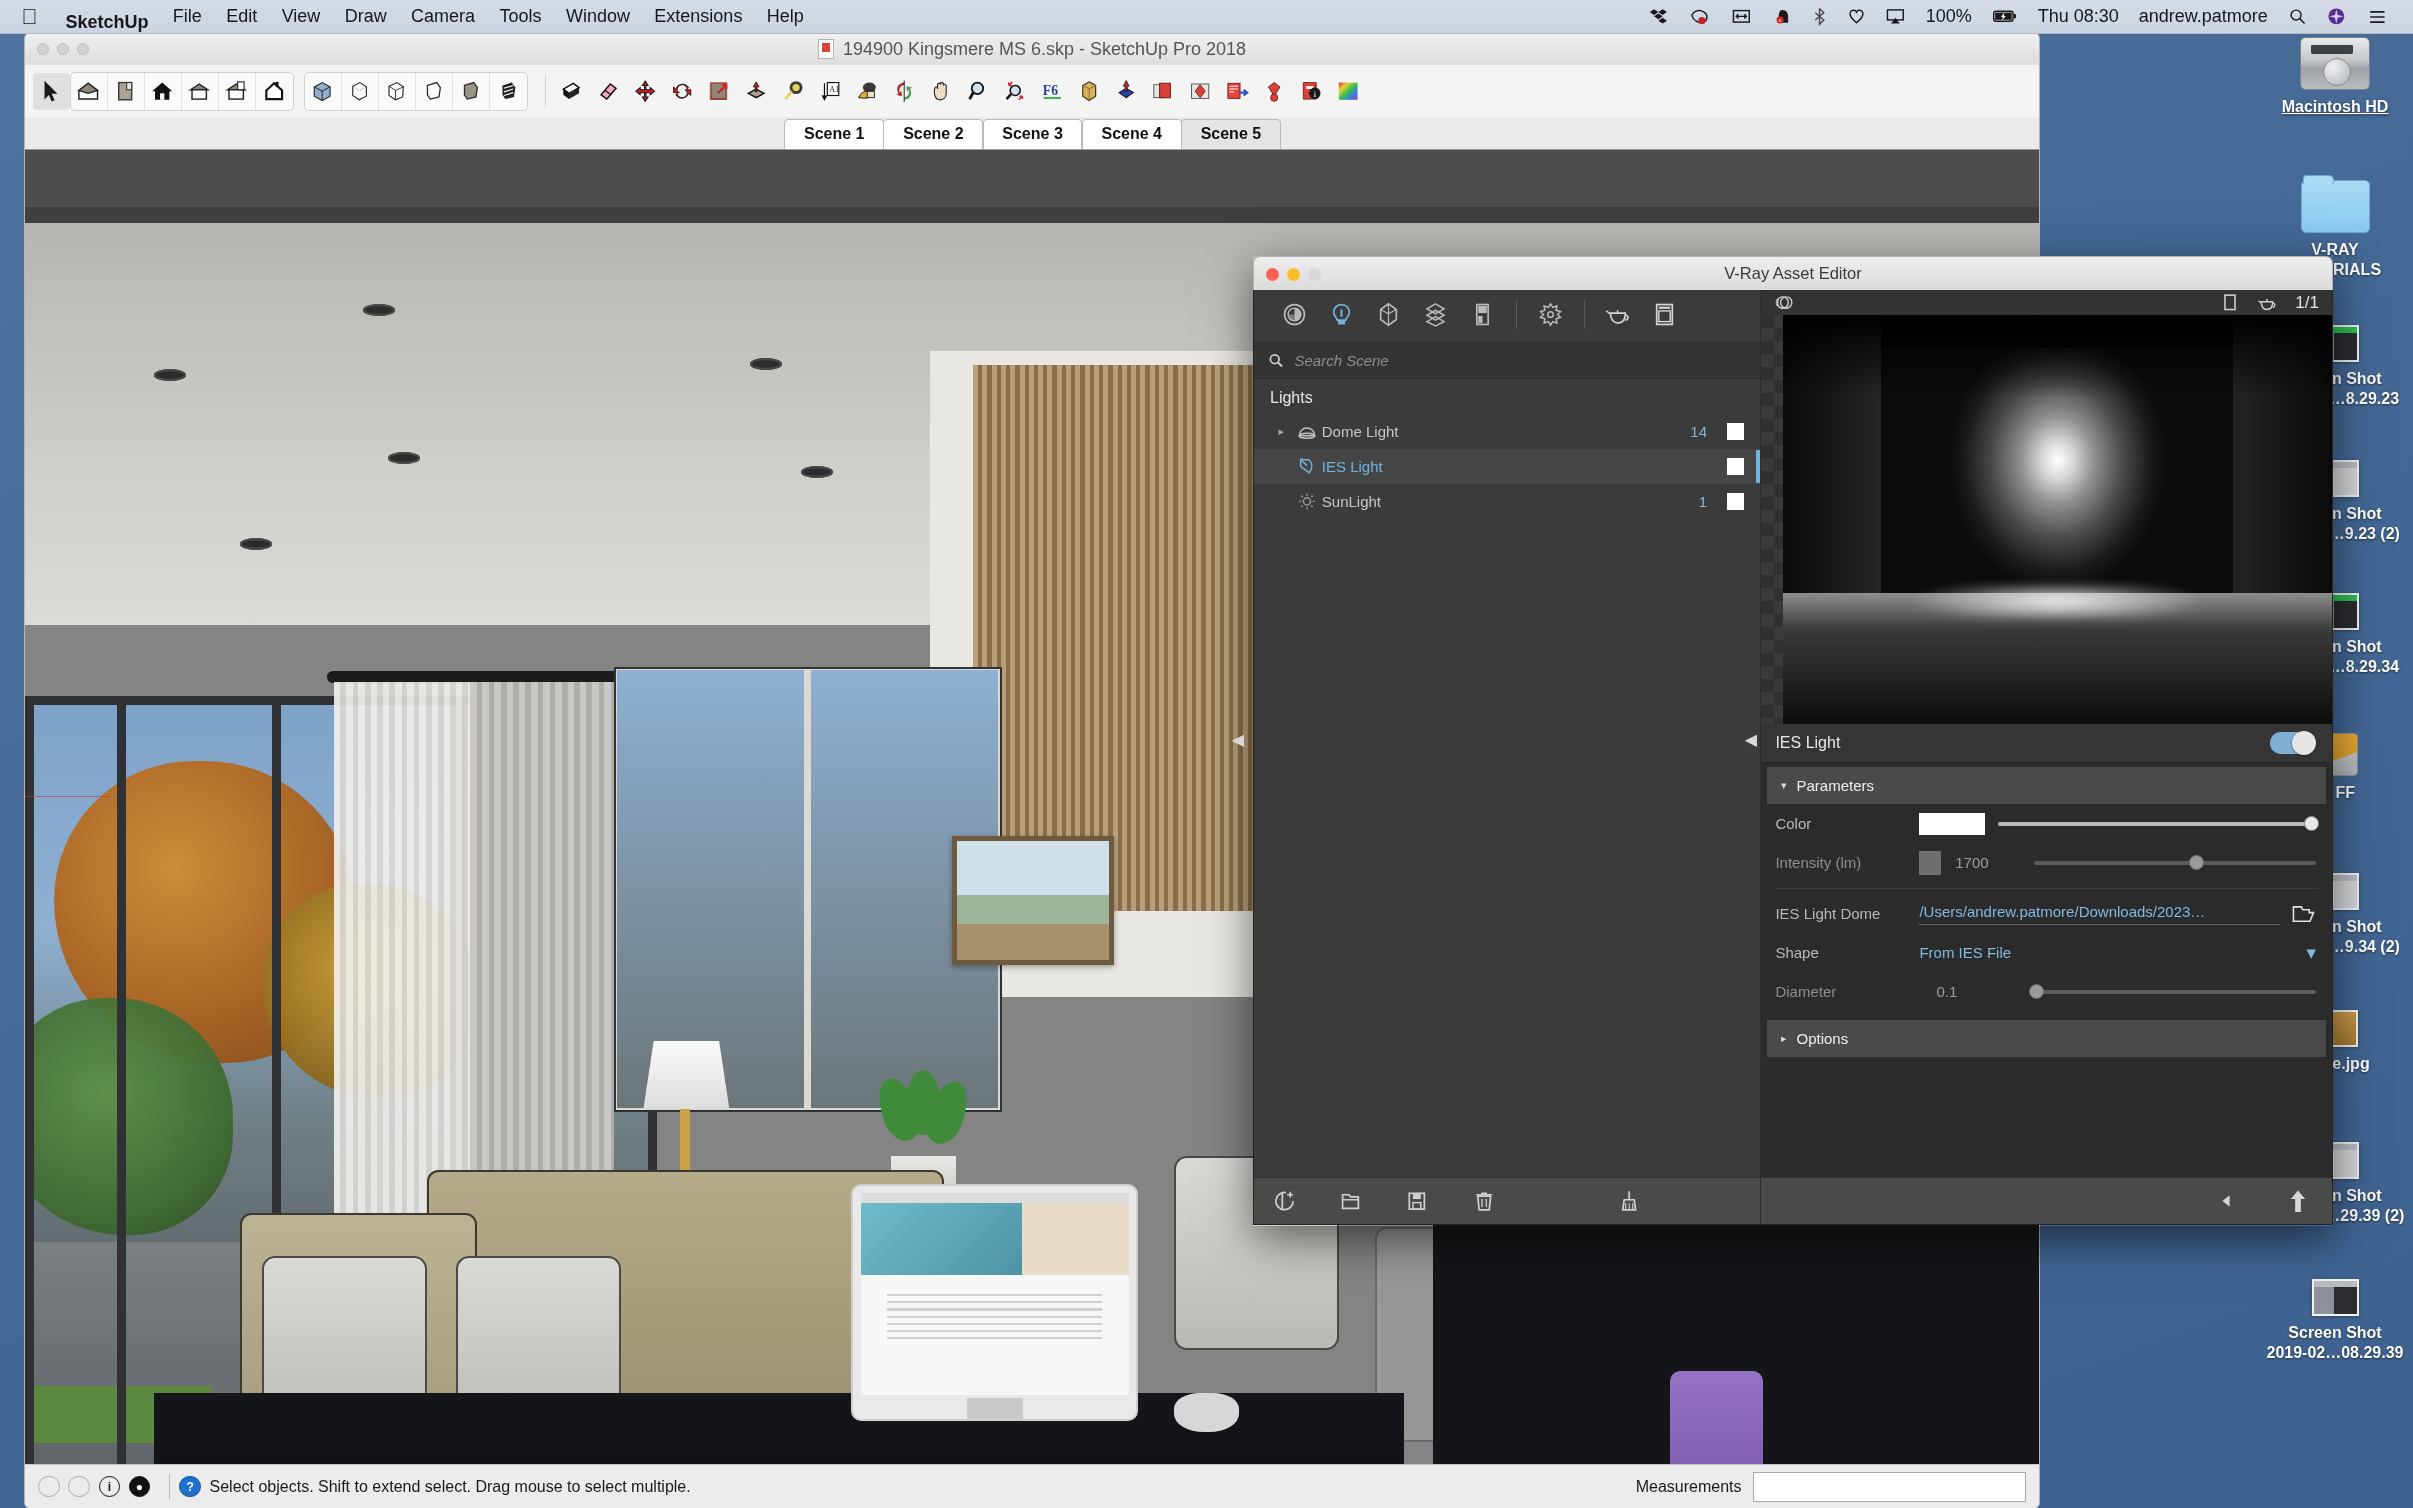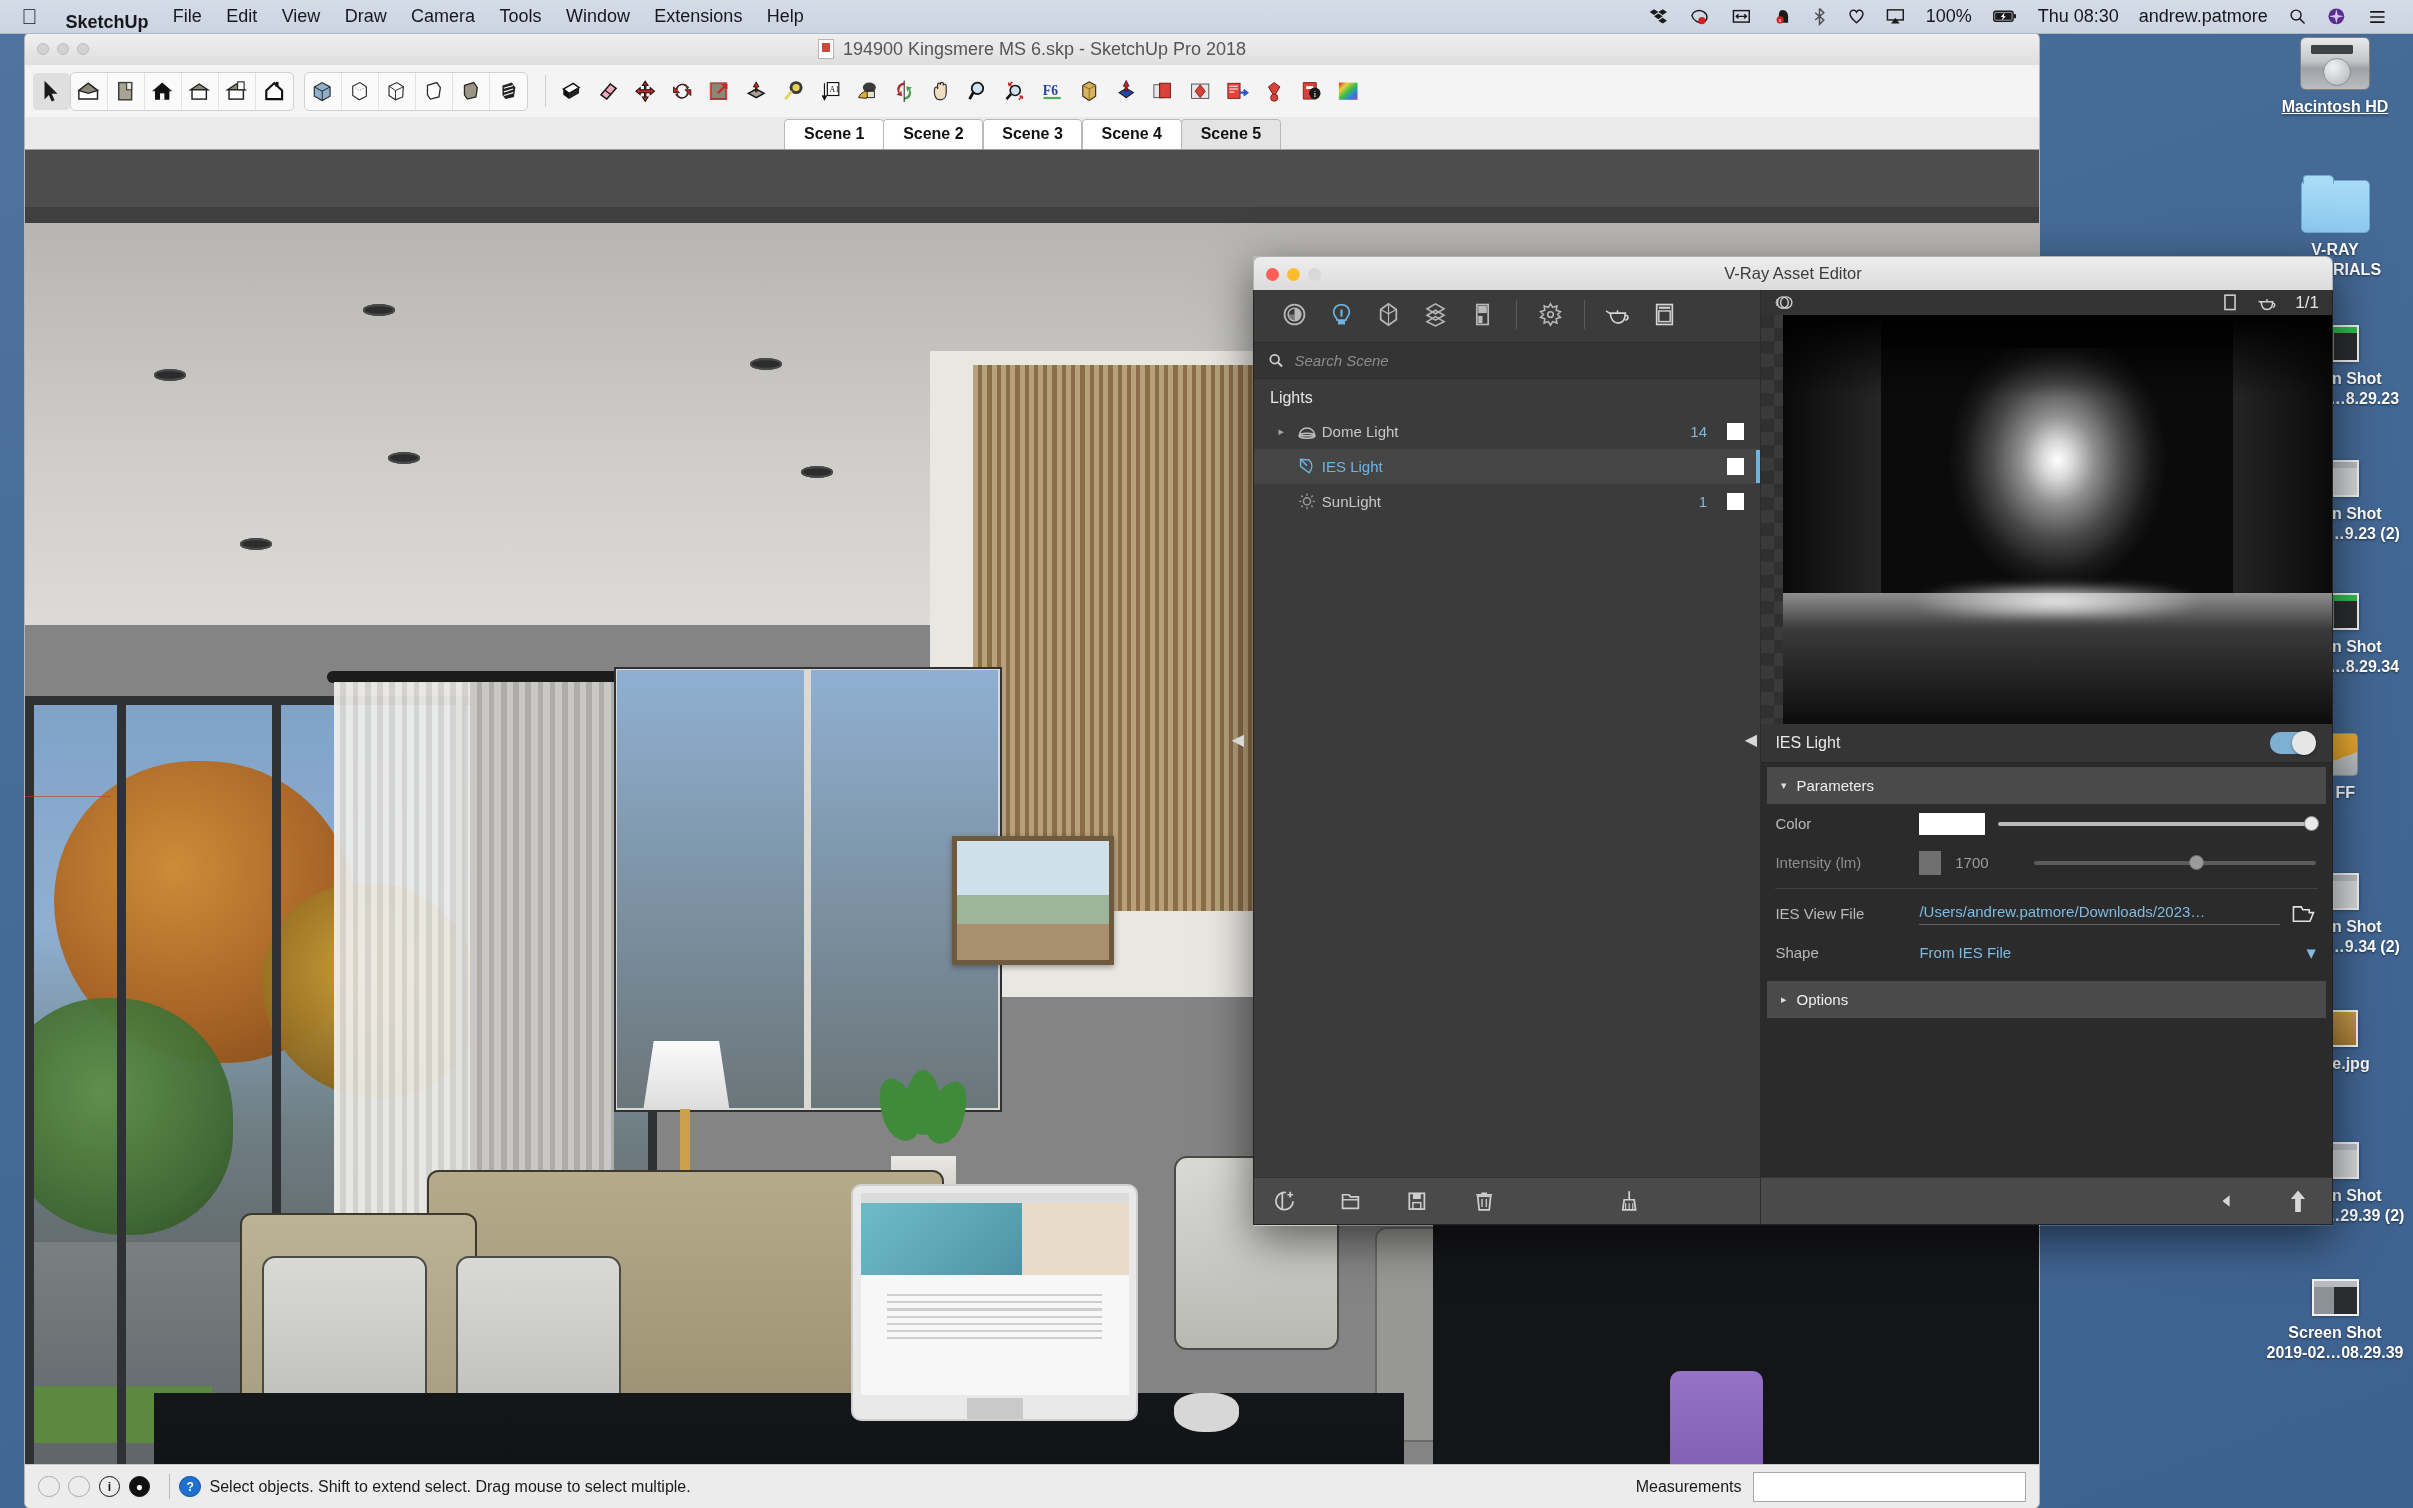--- a/index.html
+++ b/index.html
@@ -1045,35 +1045,42 @@
           <span class="grayswatch"></span>
           <span class="numv">1700</span>
           <span class="slider dark">
               <i style="left:55%"></i>
             </span>
         </div>
 
         <div class="pdivider"></div>
 
         <div class="prow">
-          <span class="lbl">IES View File</span>
+          <span class="lbl">IES Light Dome</span>
           <span class="linkval">/Users/andrew.patmore/Downloads/2023…</span>
           <span class="folder-g">
             <svg width="24.4" height="19.4" viewBox="0 0 34 27">
                 <path d="M2 4 L13 4 L15 8 L24 8 L24 12 L30 12 L25 24 L2 24 Z" fill="none" stroke="#e2e2e2" stroke-width="2.2"></path>
               </svg>
           </span>
         </div>
 
         <div class="prow">
           <span class="lbl">Shape</span>
           <span class="selval">From IES File</span>
           <span style="color:#7fbbe2;font-size:18.7px;">▾</span>
         </div>
 
+        <div class="prow">
+          <span class="lbl dim">Diameter</span>
+          <span class="numv" style="width:93px;margin-left:17px">0.1</span>
+          <span class="slider dark">
+              <i style="left:0"></i>
+            </span>
+        </div>
 
         <div class="prop-section" style="margin-top:8.6px">
           <span class="caret">▸</span>
           <span>Options</span>
         </div>
       </div>
 
       <div id="vray-rightbar">
         <span class="sp">
           <span>

